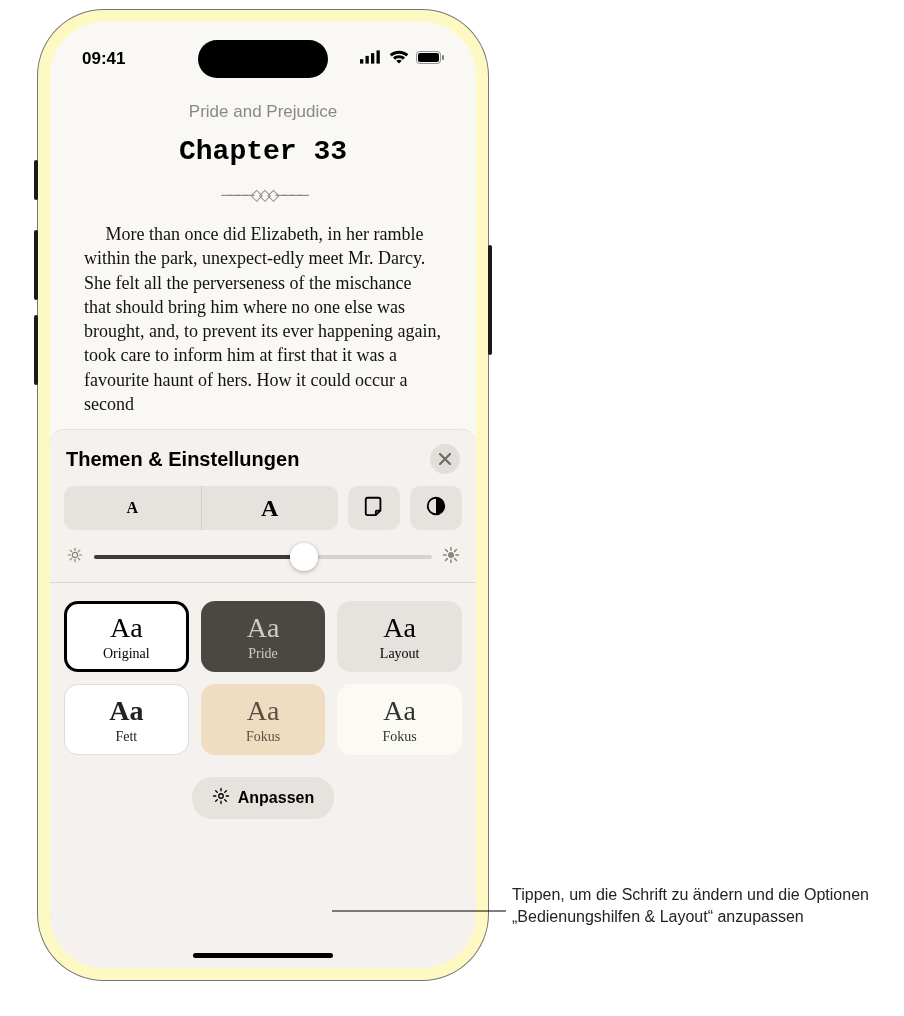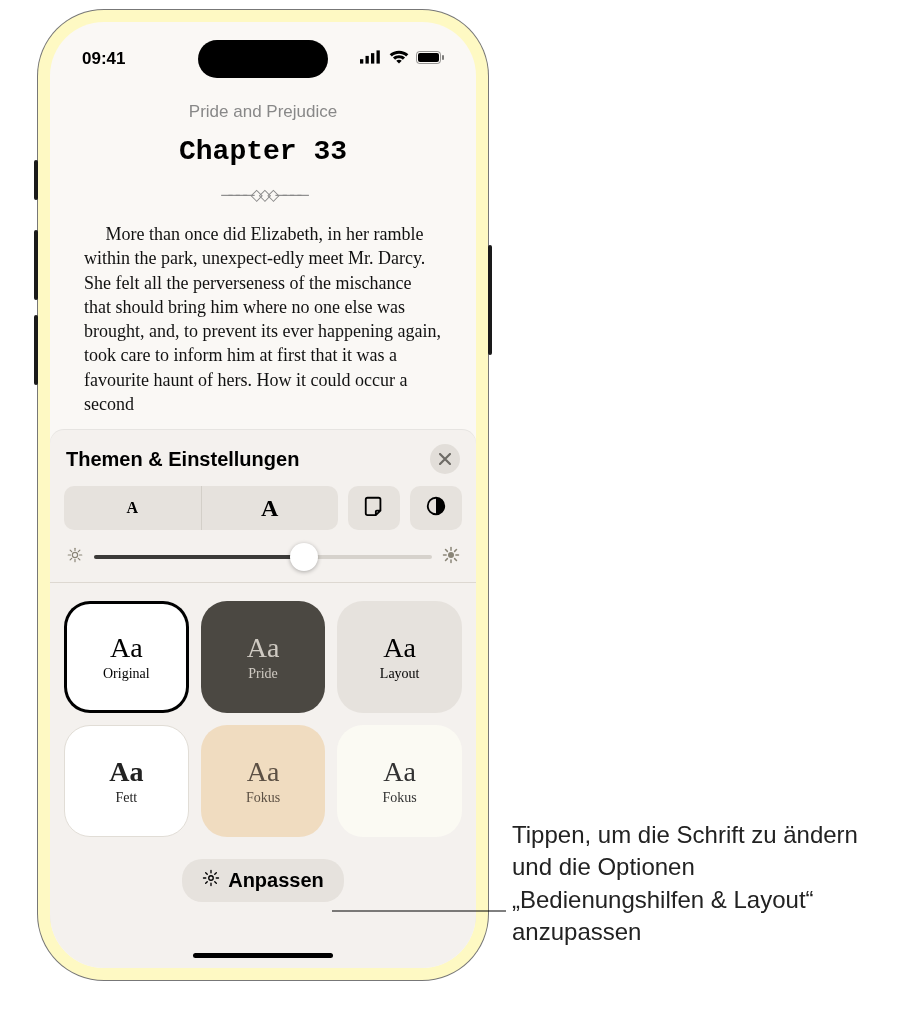--- a/index.html
+++ b/index.html
@@ -100,46 +100,46 @@
     position:absolute; top:50%; left:62%; transform:translate(-50%,-50%);
     width:28px; height:28px; background:#fff; border-radius:50%;
     box-shadow:0 1px 4px rgba(0,0,0,0.3);
   }
   .divider { height:1px; background:#ddd8d1; margin: 6px -14px 18px; }
   .themes-grid {
     display:grid; grid-template-columns:repeat(3,1fr);
     gap:12px; margin-bottom: 22px;
   }
   .theme {
-    height:112px; border-radius:26px;
+    height:71px; border-radius:14px;
     display:flex; flex-direction:column; align-items:center; justify-content:center;
     font-family: Georgia, serif; cursor:pointer; position:relative;
   }
   .theme.tile-bg { background:#e6e2dd; }
   .theme .aa { font-size:28px; }
   .theme .tname { font-size:14px; margin-top:2px; }
   .theme.selected { background:#fff; box-shadow: 0 0 0 3px #000 inset; }
   .theme.dark { background:#4b4842; color:#cfcac2; }
   .theme.calm { background:#f0dcc0; color:#5c5044; }
   .theme.fokus { background:#fbfaf3; color:#333; }
   .theme.fett .aa { font-weight:700; }
   .theme.plain { background:#fff; color:#222; border:1px solid #e1ddd6;}
   .customize-row { display:flex; justify-content:center; margin-bottom:10px;}
   .customize-btn {
     display:inline-flex; align-items:center; gap:8px;
     background:#e6e2dd; border-radius:20px; padding:10px 20px;
-    font-size:20px; font-weight:600; cursor:pointer;
+    font-size:16px; font-weight:600; cursor:pointer;
   }
   .home-indicator {
     position:absolute; bottom:10px; left:50%; transform:translateX(-50%);
     width:140px; height:5px; background:#000; border-radius:3px;
   }
   .callout {
-    position:absolute; left:512px; top:819px; width:370px;
-    font-size:24px; line-height:1.35; color:#222;
+    position:absolute; left:512px; top:884px; width:370px;
+    font-size:16px; line-height:1.35; color:#222;
   }
   .leader {
     position:absolute; stroke:#000; stroke-width:1; fill:none;
   }
   svg.icon { width:22px; height:22px; }
   .bright-lo svg, .bright-hi svg { width:18px; height:18px; }
 </style>
 </head>
 <body>
 

